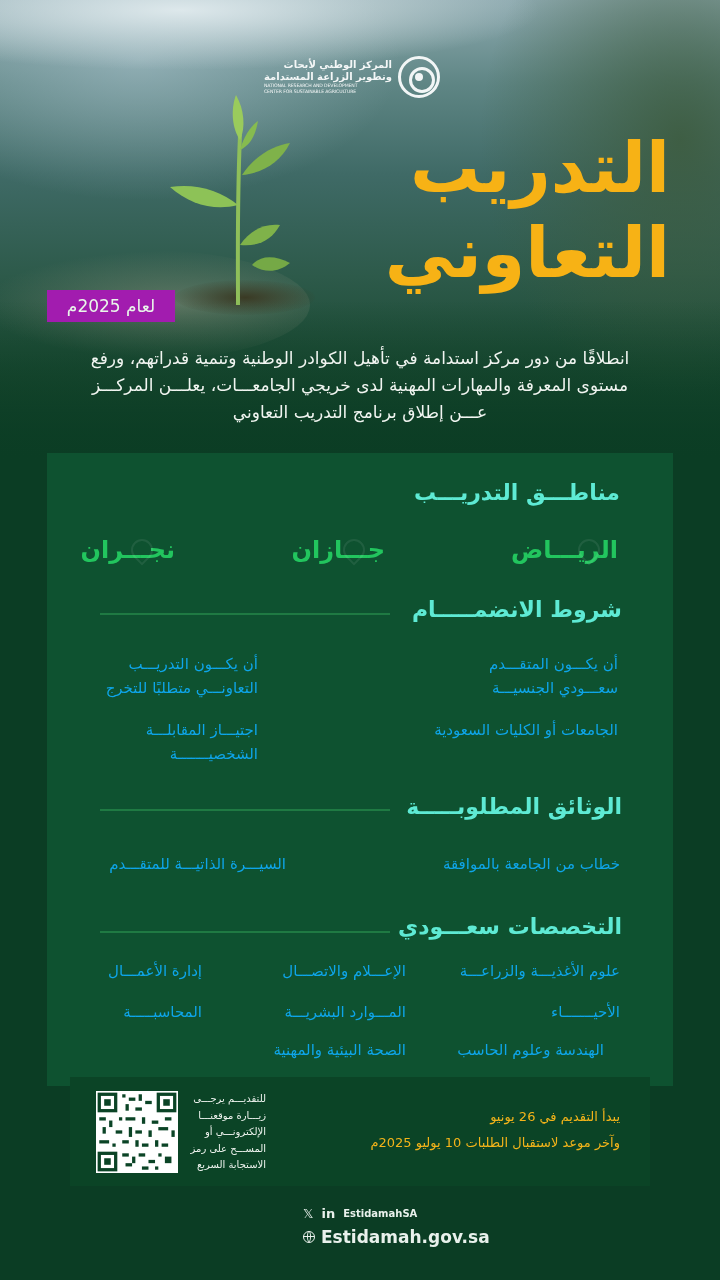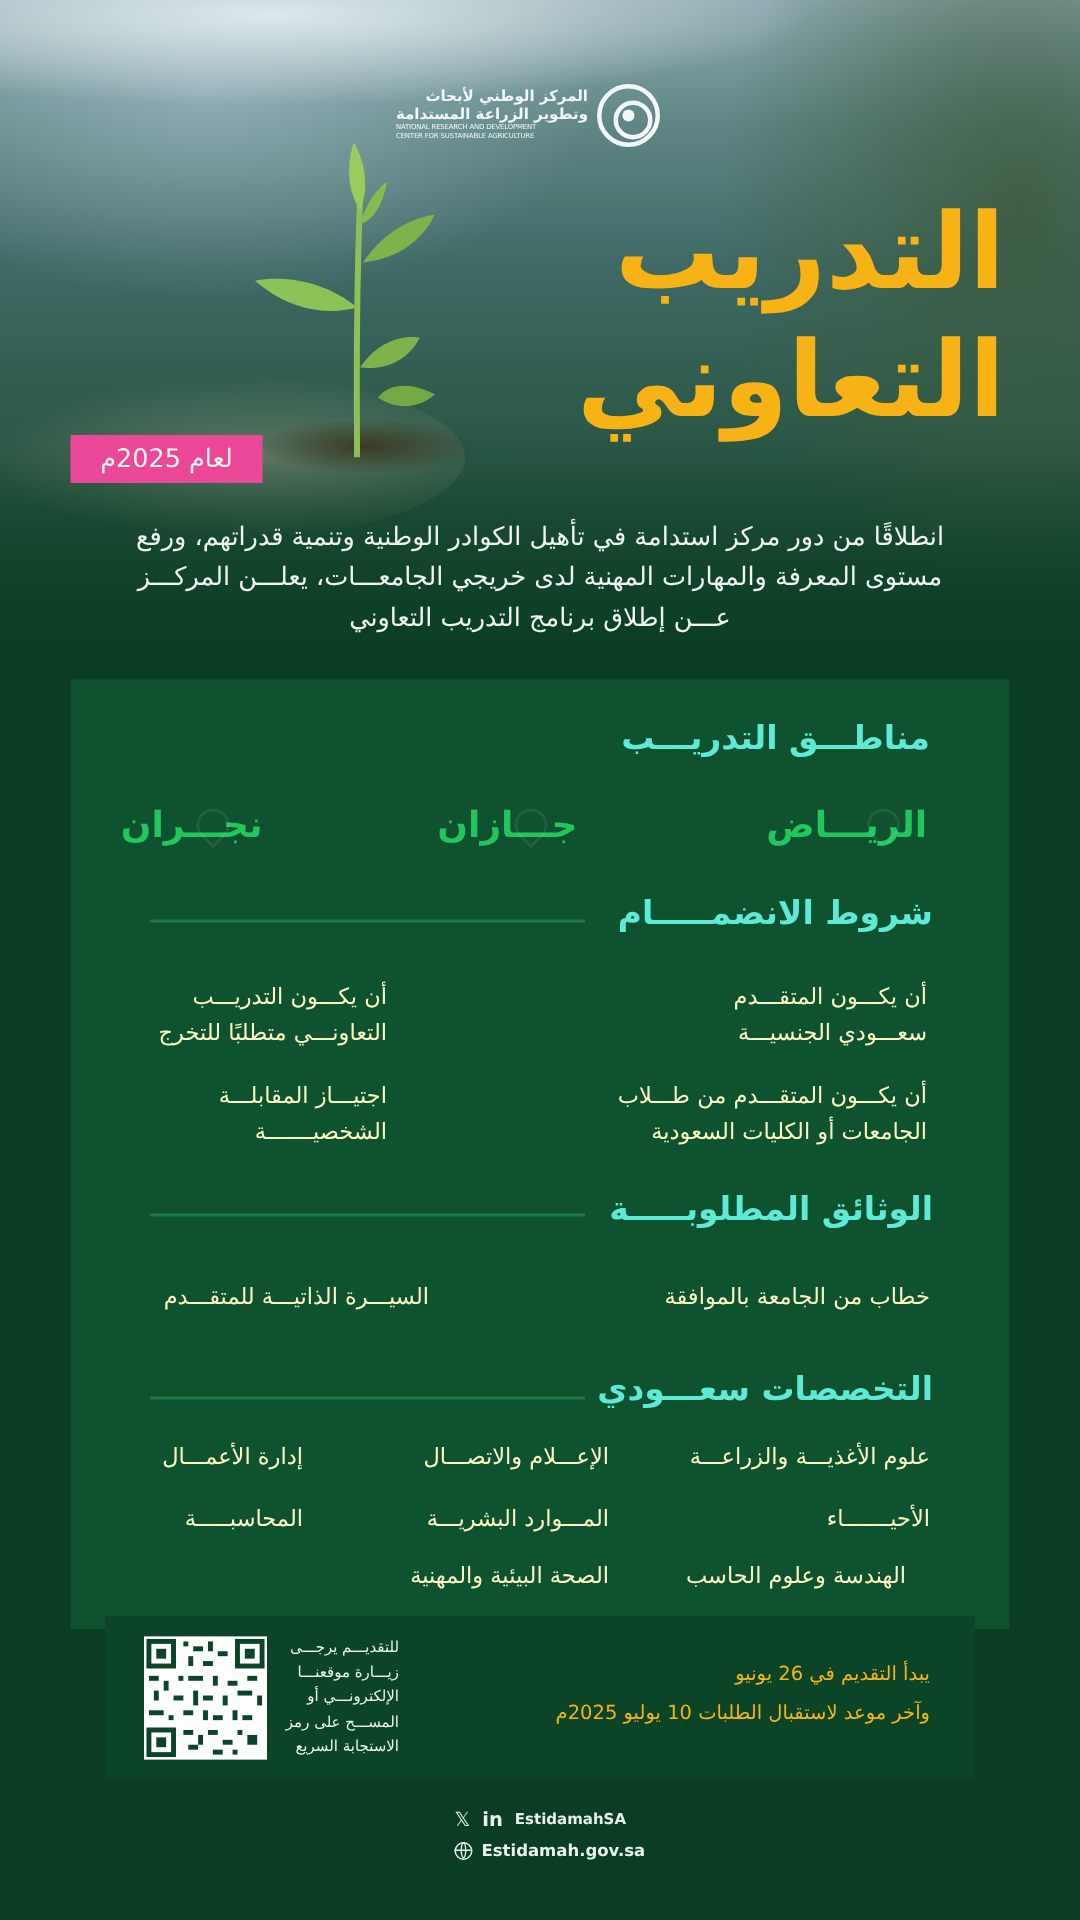--- a/index.html
+++ b/index.html
@@ -42,44 +42,44 @@
   .logo-mark::after { content: ""; position: absolute; left: 14px; top: 14px; width: 8px; height: 8px; border-radius: 50%; background: #f2f6f6; }
   .logo-text { direction: rtl; text-align: right; color: #f4f7f7; }
   .logo-ar { font-size: 10px; line-height: 12px; font-weight: bold; white-space: nowrap; }
   .logo-en { font-size: 4.6px; line-height: 6px; direction: ltr; text-align: left; white-space: nowrap; letter-spacing: -0.1px; }
 
   
   .title { position: absolute; right: 50px; top: 128px; direction: rtl; text-align: right; color: #f7b215; font-weight: bold; font-family: "DejaVu Sans", sans-serif; }
   .title .l1 { font-size: 70px; line-height: 80px; }
   .title .l2 { font-size: 70px; line-height: 82px; margin-top: 4px; }
 
-  .year-badge { position: absolute; left: 47px; top: 290px; width: 128px; height: 32px; background: #ec4899; color: #e9f7ea; font-size: 17px; direction: rtl; text-align: center; line-height: 32px; }
+  .year-badge { position: absolute; left: 47px; top: 290px; width: 128px; height: 32px; background: #a21caf; color: #e9f7ea; font-size: 17px; direction: rtl; text-align: center; line-height: 32px; }
 
   .intro { position: absolute; left: 30px; width: 660px; top: 345px; direction: rtl; text-align: center; font-size: 17px; line-height: 27px; color: #f1f5f1; }
 
   
   .panel { position: absolute; left: 47px; top: 453px; width: 626px; height: 633px; background: #0e5230; }
   .sec-title { position: absolute; right: 98px; direction: rtl; color: #5eead4; font-weight: bold; font-size: 22px; line-height: 30px; white-space: nowrap; }
   .sec-line { position: absolute; left: 100px; height: 2px; background: #1f7a43; }
   .cities { position: absolute; top: 533px; left: 90px; width: 540px; height: 40px; direction: rtl; }
   .city { position: absolute; top: 0; font-size: 24px; font-weight: bold; line-height: 34px; color: #22c55e; white-space: nowrap; }
   .pin { position: absolute; width: 22px; height: 22px; border: 2px solid rgba(255,255,255,0.08); border-radius: 50% 50% 50% 0; transform: rotate(-45deg); top: 6px; }
 
-  .item { position: absolute; direction: rtl; text-align: right; color: #fef9c3; font-size: 15px; line-height: 24px; white-space: nowrap; }
+  .item { position: absolute; direction: rtl; text-align: right; color: #0ea5e9; font-size: 15px; line-height: 24px; white-space: nowrap; }
 
   
   .footer-box { position: absolute; left: 70px; top: 1077px; width: 580px; height: 109px; background: #0b4426; }
   .qr { position: absolute; left: 96px; top: 1091px; width: 82px; height: 82px; background: #fff; }
   .qr-text { position: absolute; left: 190px; top: 1091px; width: 76px; direction: rtl; text-align: right; color: #eef3ee; font-size: 10px; line-height: 16.5px; }
   .dates { position: absolute; right: 100px; top: 1104px; direction: rtl; text-align: right; color: #f4b41a; font-size: 13px; line-height: 26px; white-space: nowrap; }
 
   .social { position: absolute; left: 303px; top: 1206px; display: flex; align-items: center; gap: 8px; color: #e9f1ec; font-size: 10px; font-weight: bold; }
   .social .x { font-size: 13px; font-weight: normal; }
   .social .in { font-size: 13px; font-weight: bold; }
-  .web { position: absolute; left: 303px; top: 1227px; display: flex; align-items: center; gap: 6px; color: #e9f1ec; font-size: 11px; font-weight: bold; }
+  .web { position: absolute; left: 303px; top: 1227px; display: flex; align-items: center; gap: 6px; color: #e9f1ec; font-size: 17px; font-weight: bold; }
   .globe { width: 12px; height: 12px; border-radius: 50%; border: 1.5px solid #e9f1ec; position: relative; }
   .globe::before { content: ""; position: absolute; left: 2.5px; top: -1px; width: 4px; height: 11px; border: 1px solid #e9f1ec; border-radius: 50%; box-sizing: border-box; }
   .globe::after { content: ""; position: absolute; left: -1px; top: 4.3px; width: 11px; height: 1px; background: #e9f1ec; }
 </style>
 </head>
 <body>
 
 <div class="hero">
   <div class="hand"></div>
   <div class="soil"></div>
@@ -140,21 +140,20 @@
 
 <div class="item" style="right:102px; top:652px;">
   <div>أن يكـــون المتقـــدم</div>
   <div>سعـــودي الجنسيـــة</div>
 </div>
 <div class="item" style="right:462px; top:652px;">
   <div>أن يكـــون التدريـــب</div>
   <div>التعاونـــي متطلبًا للتخرج</div>
 </div>
 <div class="item" style="right:102px; top:718px;">
-  <div>أن يكـــون المتقـــدم من طـــلاب</div>
   <div>الجامعات أو الكليات السعودية</div>
 </div>
 <div class="item" style="right:462px; top:718px;">
   <div>اجتيـــاز المقابلـــة</div>
   <div>الشخصيـــــــة</div>
 </div>
 
 <div class="sec-title" style="top:792px;">الوثائق المطلوبـــــة</div>
 <div class="sec-line" style="top:809px; width:290px;"></div>
 

